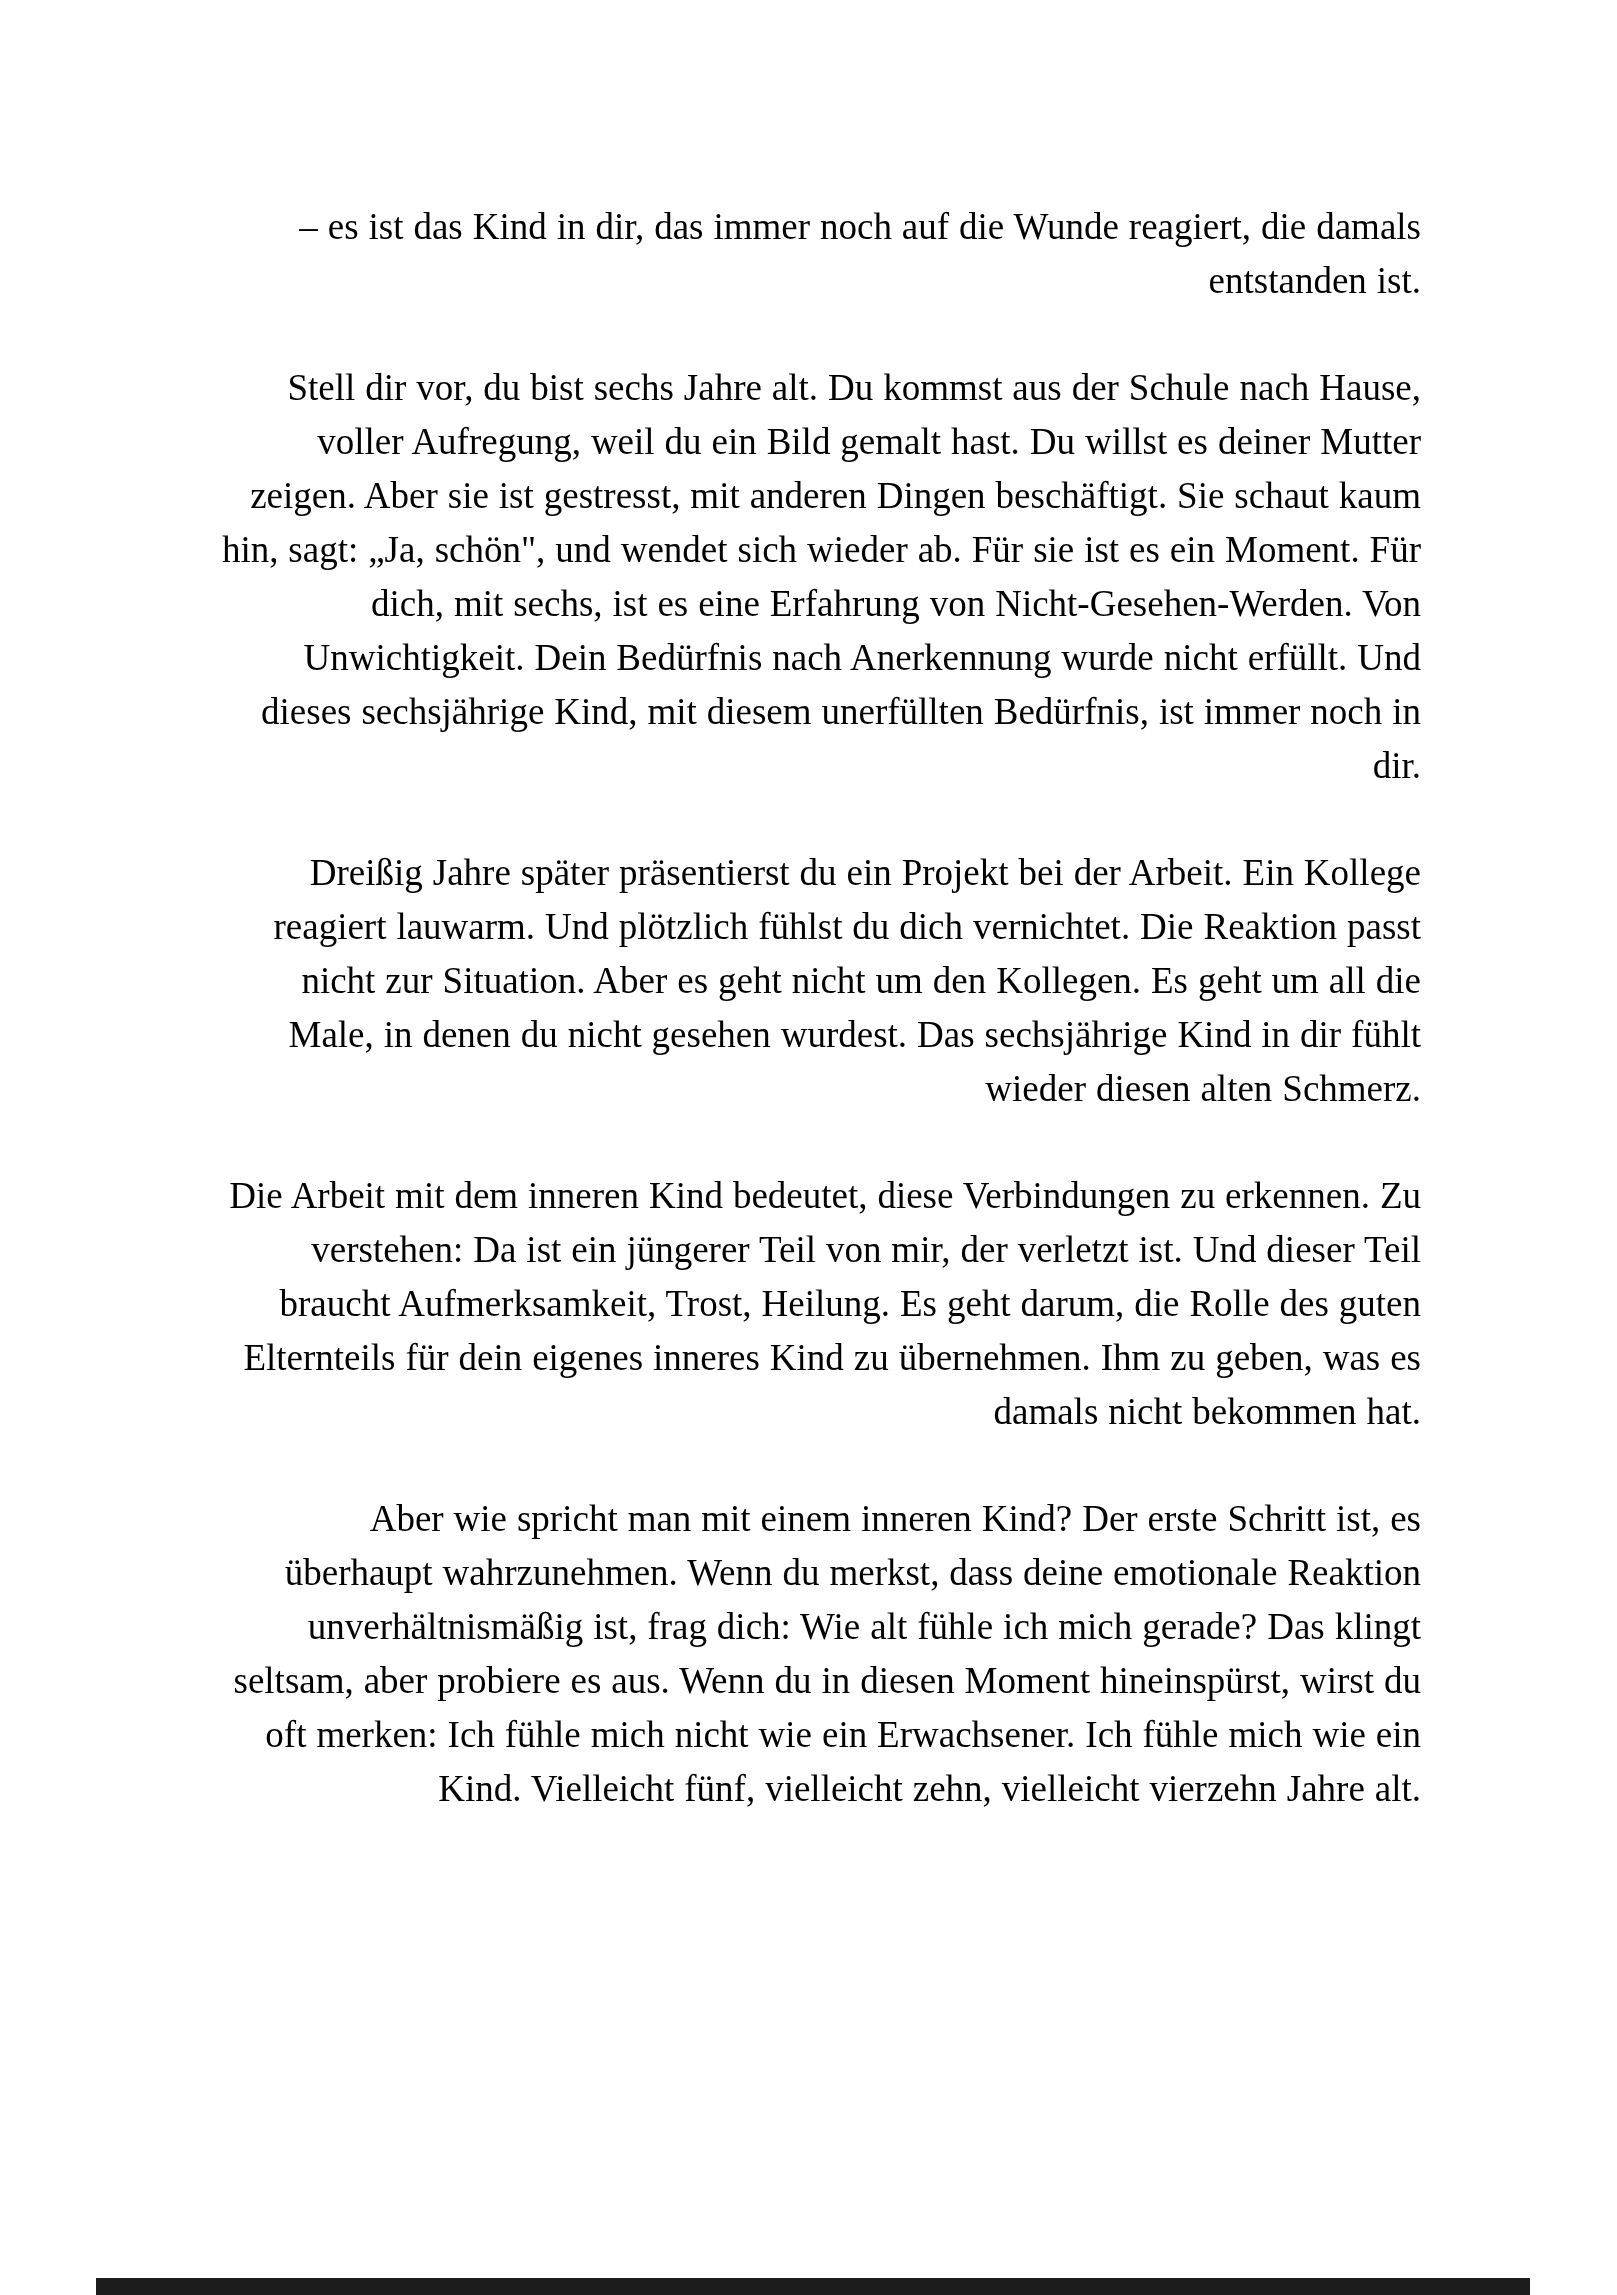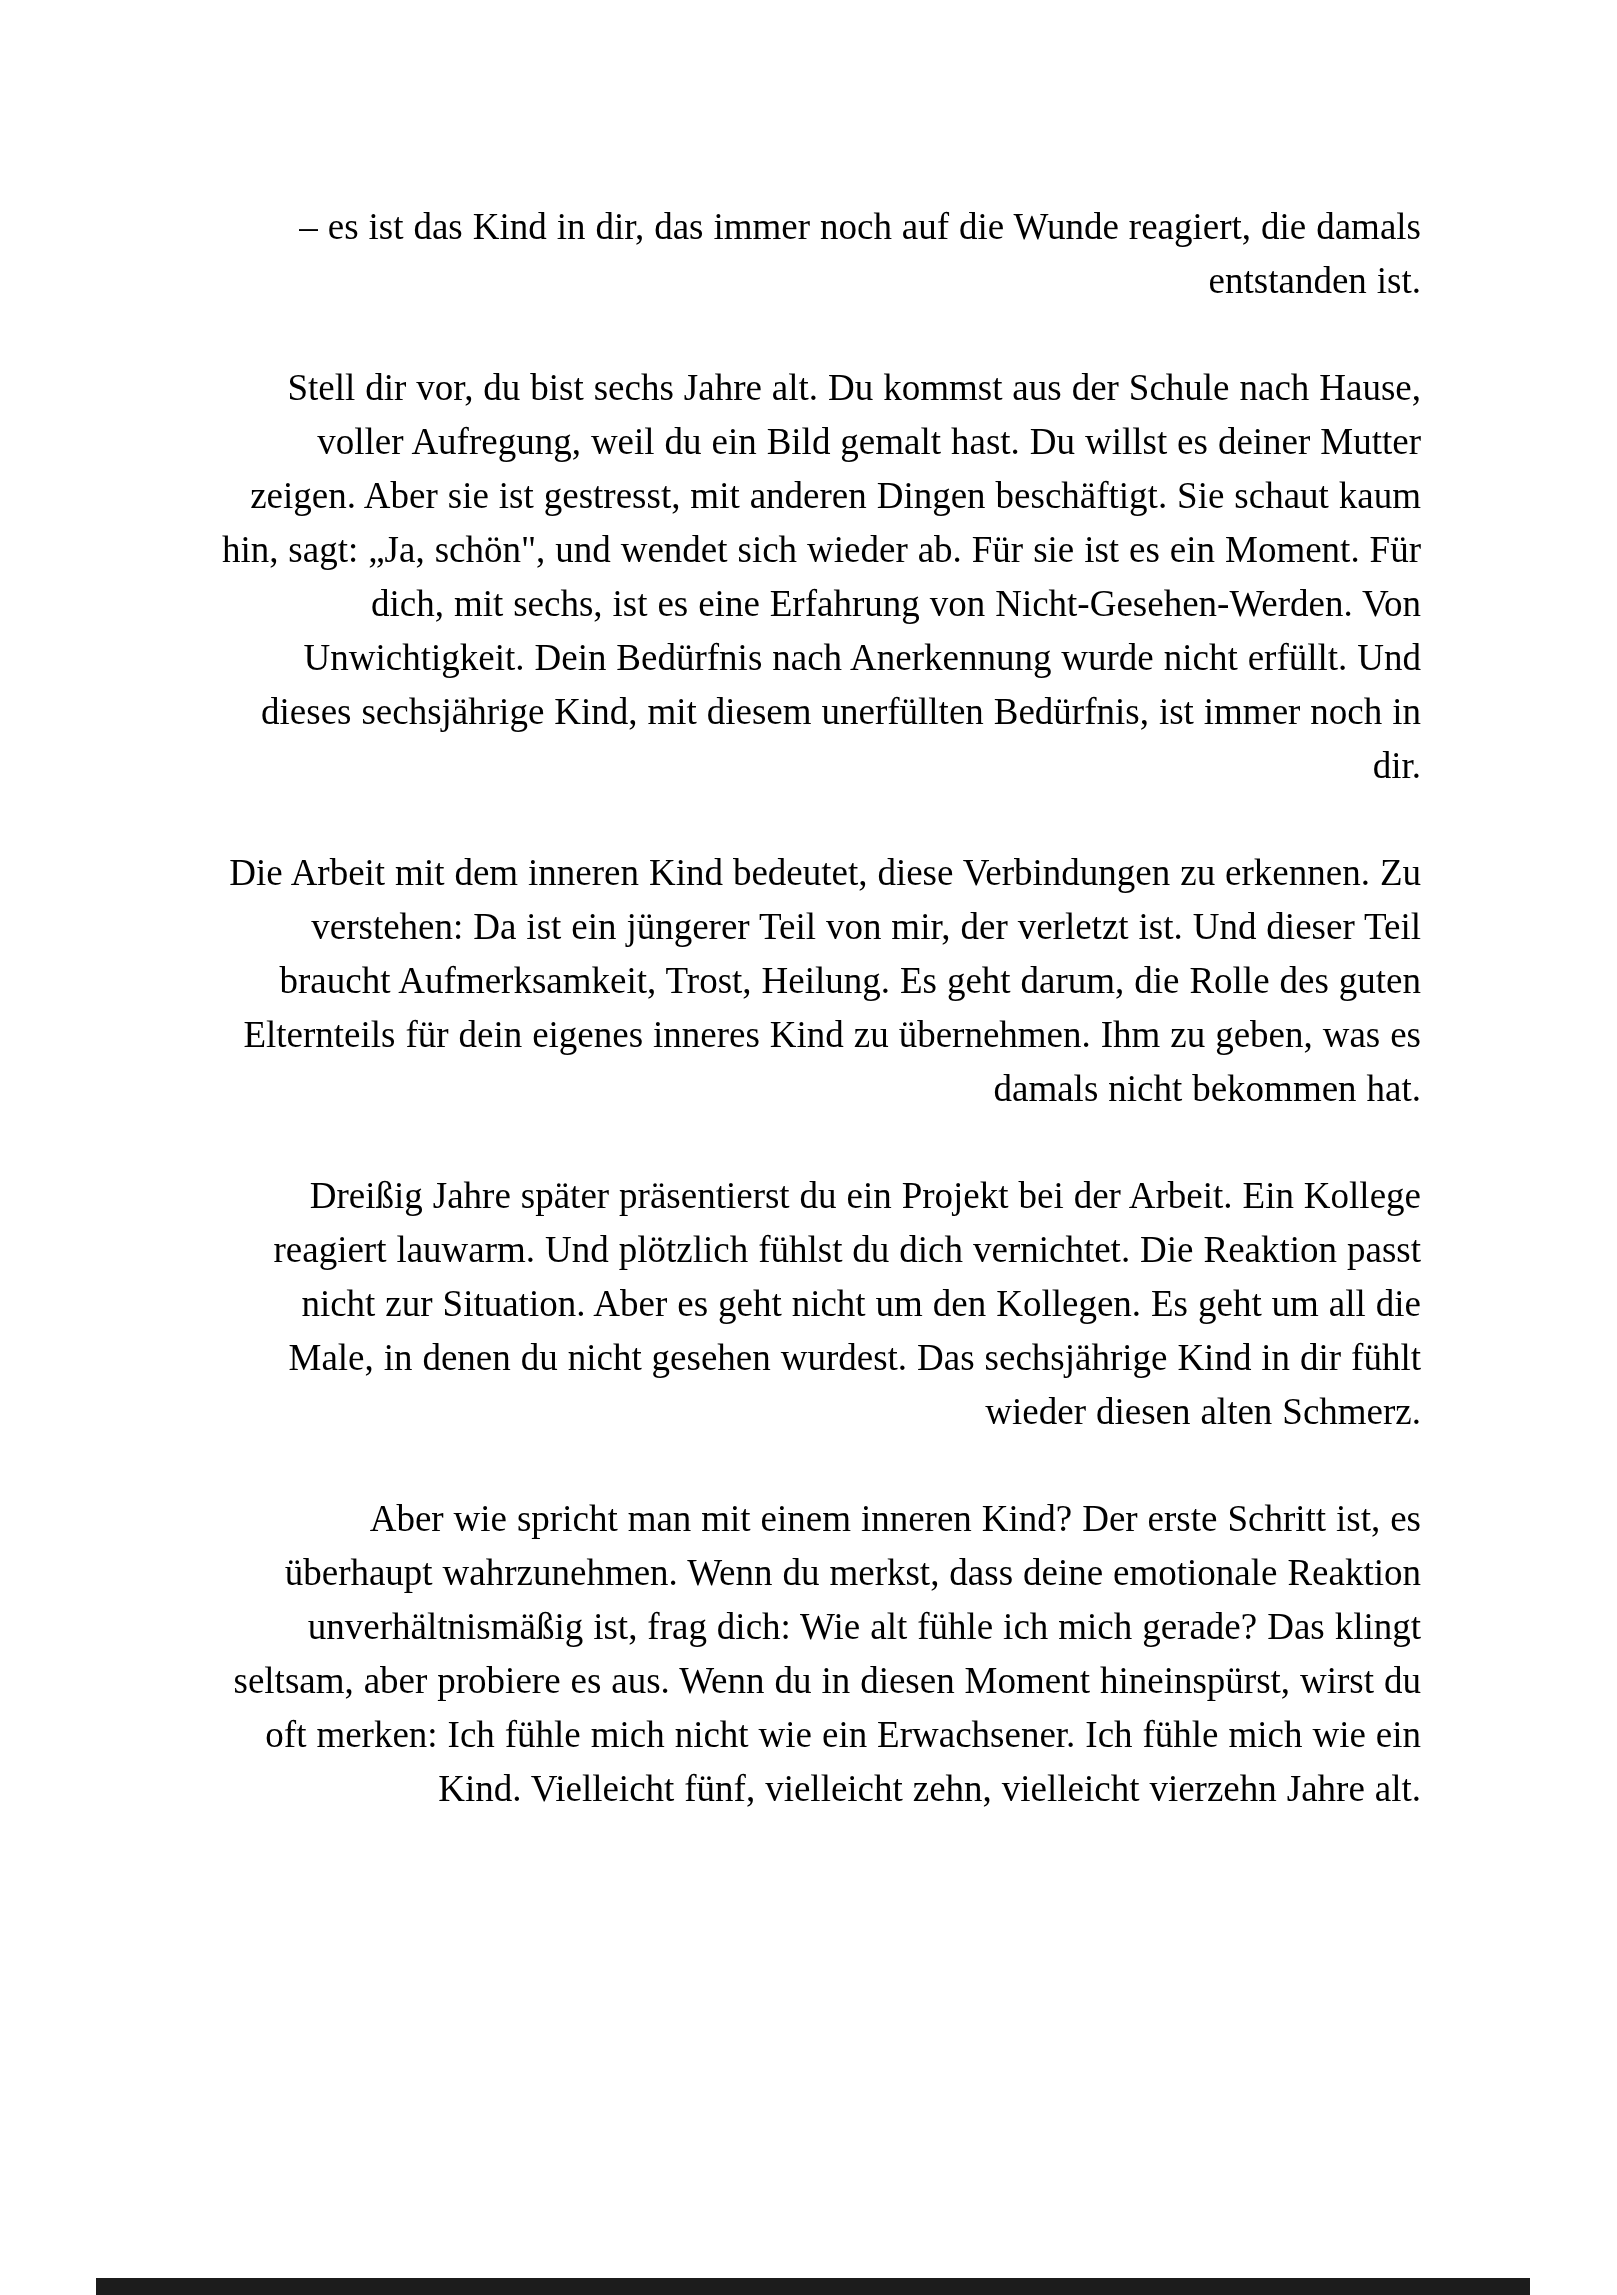--- a/index.html
+++ b/index.html
@@ -41,19 +41,19 @@
     background: #1c1c1c;
   }
 </style>
 </head>
 <body>
 
 <div class="page">
   <div class="text-column">
     <p class="para">– es ist das Kind in dir, das immer noch auf die Wunde reagiert, die damals entstanden ist.</p>
     <p class="para">Stell dir vor, du bist sechs Jahre alt. Du kommst aus der Schule nach Hause, voller Aufregung, weil du ein Bild gemalt hast. Du willst es deiner Mutter zeigen. Aber sie ist gestresst, mit anderen Dingen beschäftigt. Sie schaut kaum hin, sagt: „Ja, schön", und wendet sich wieder ab. Für sie ist es ein Moment. Für dich, mit sechs, ist es eine Erfahrung von Nicht-Gesehen-Werden. Von Unwichtigkeit. Dein Bedürfnis nach Anerkennung wurde nicht erfüllt. Und dieses sechsjährige Kind, mit diesem unerfüllten Bedürfnis, ist immer noch in dir.</p>
+    <p class="para">Dreißig Jahre später präsentierst du ein Projekt bei der Arbeit. Ein Kollege reagiert lauwarm. Und plötzlich fühlst du dich vernichtet. Die Reaktion passt nicht zur Situation. Aber es geht nicht um den Kollegen. Es geht um all die Male, in denen du nicht gesehen wurdest. Das sechsjährige Kind in dir fühlt wieder diesen alten Schmerz.</p>
     <p class="para">Die Arbeit mit dem inneren Kind bedeutet, diese Verbindungen zu erkennen. Zu verstehen: Da ist ein jüngerer Teil von mir, der verletzt ist. Und dieser Teil braucht Aufmerksamkeit, Trost, Heilung. Es geht darum, die Rolle des guten Elternteils für dein eigenes inneres Kind zu übernehmen. Ihm zu geben, was es damals nicht bekommen hat.</p>
-    <p class="para">Dreißig Jahre später präsentierst du ein Projekt bei der Arbeit. Ein Kollege reagiert lauwarm. Und plötzlich fühlst du dich vernichtet. Die Reaktion passt nicht zur Situation. Aber es geht nicht um den Kollegen. Es geht um all die Male, in denen du nicht gesehen wurdest. Das sechsjährige Kind in dir fühlt wieder diesen alten Schmerz.</p>
     <p class="para">Aber wie spricht man mit einem inneren Kind? Der erste Schritt ist, es überhaupt wahrzunehmen. Wenn du merkst, dass deine emotionale Reaktion unverhältnismäßig ist, frag dich: Wie alt fühle ich mich gerade? Das klingt seltsam, aber probiere es aus. Wenn du in diesen Moment hineinspürst, wirst du oft merken: Ich fühle mich nicht wie ein Erwachsener. Ich fühle mich wie ein Kind. Vielleicht fünf, vielleicht zehn, vielleicht vierzehn Jahre alt.</p>
   </div>
   <div class="bottom-bar"></div>
 </div>
 
 
 </body></html>

